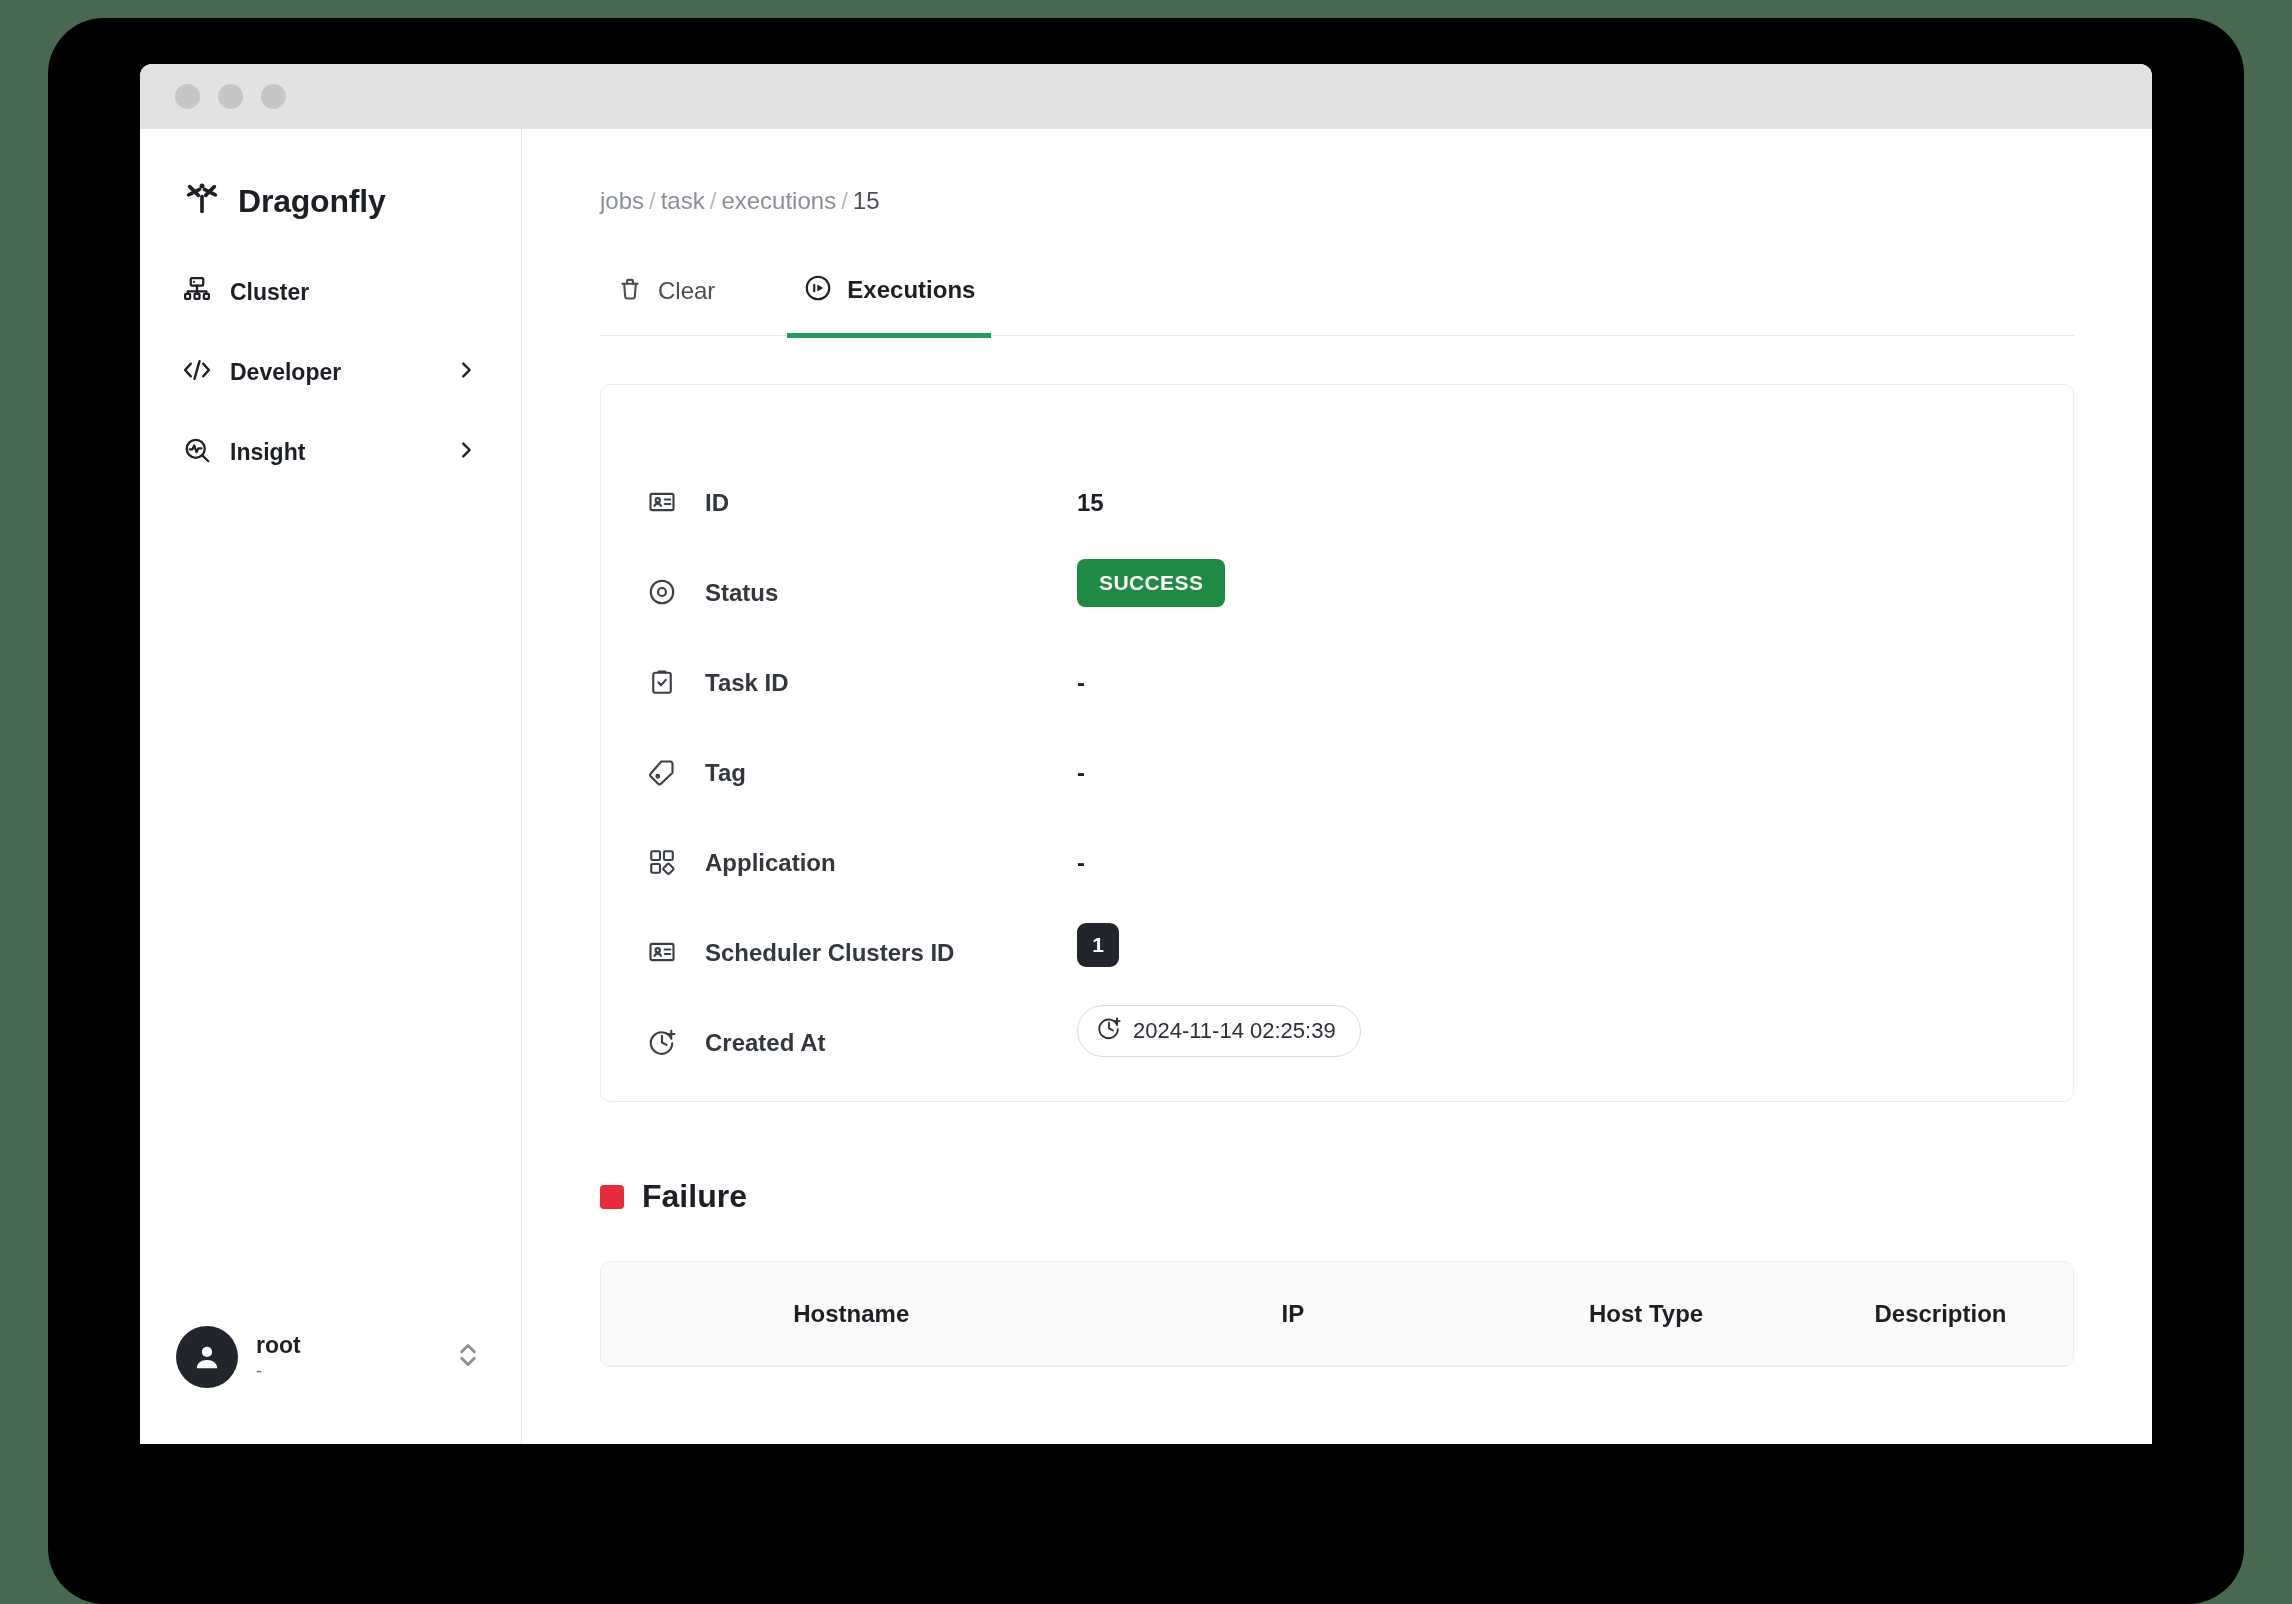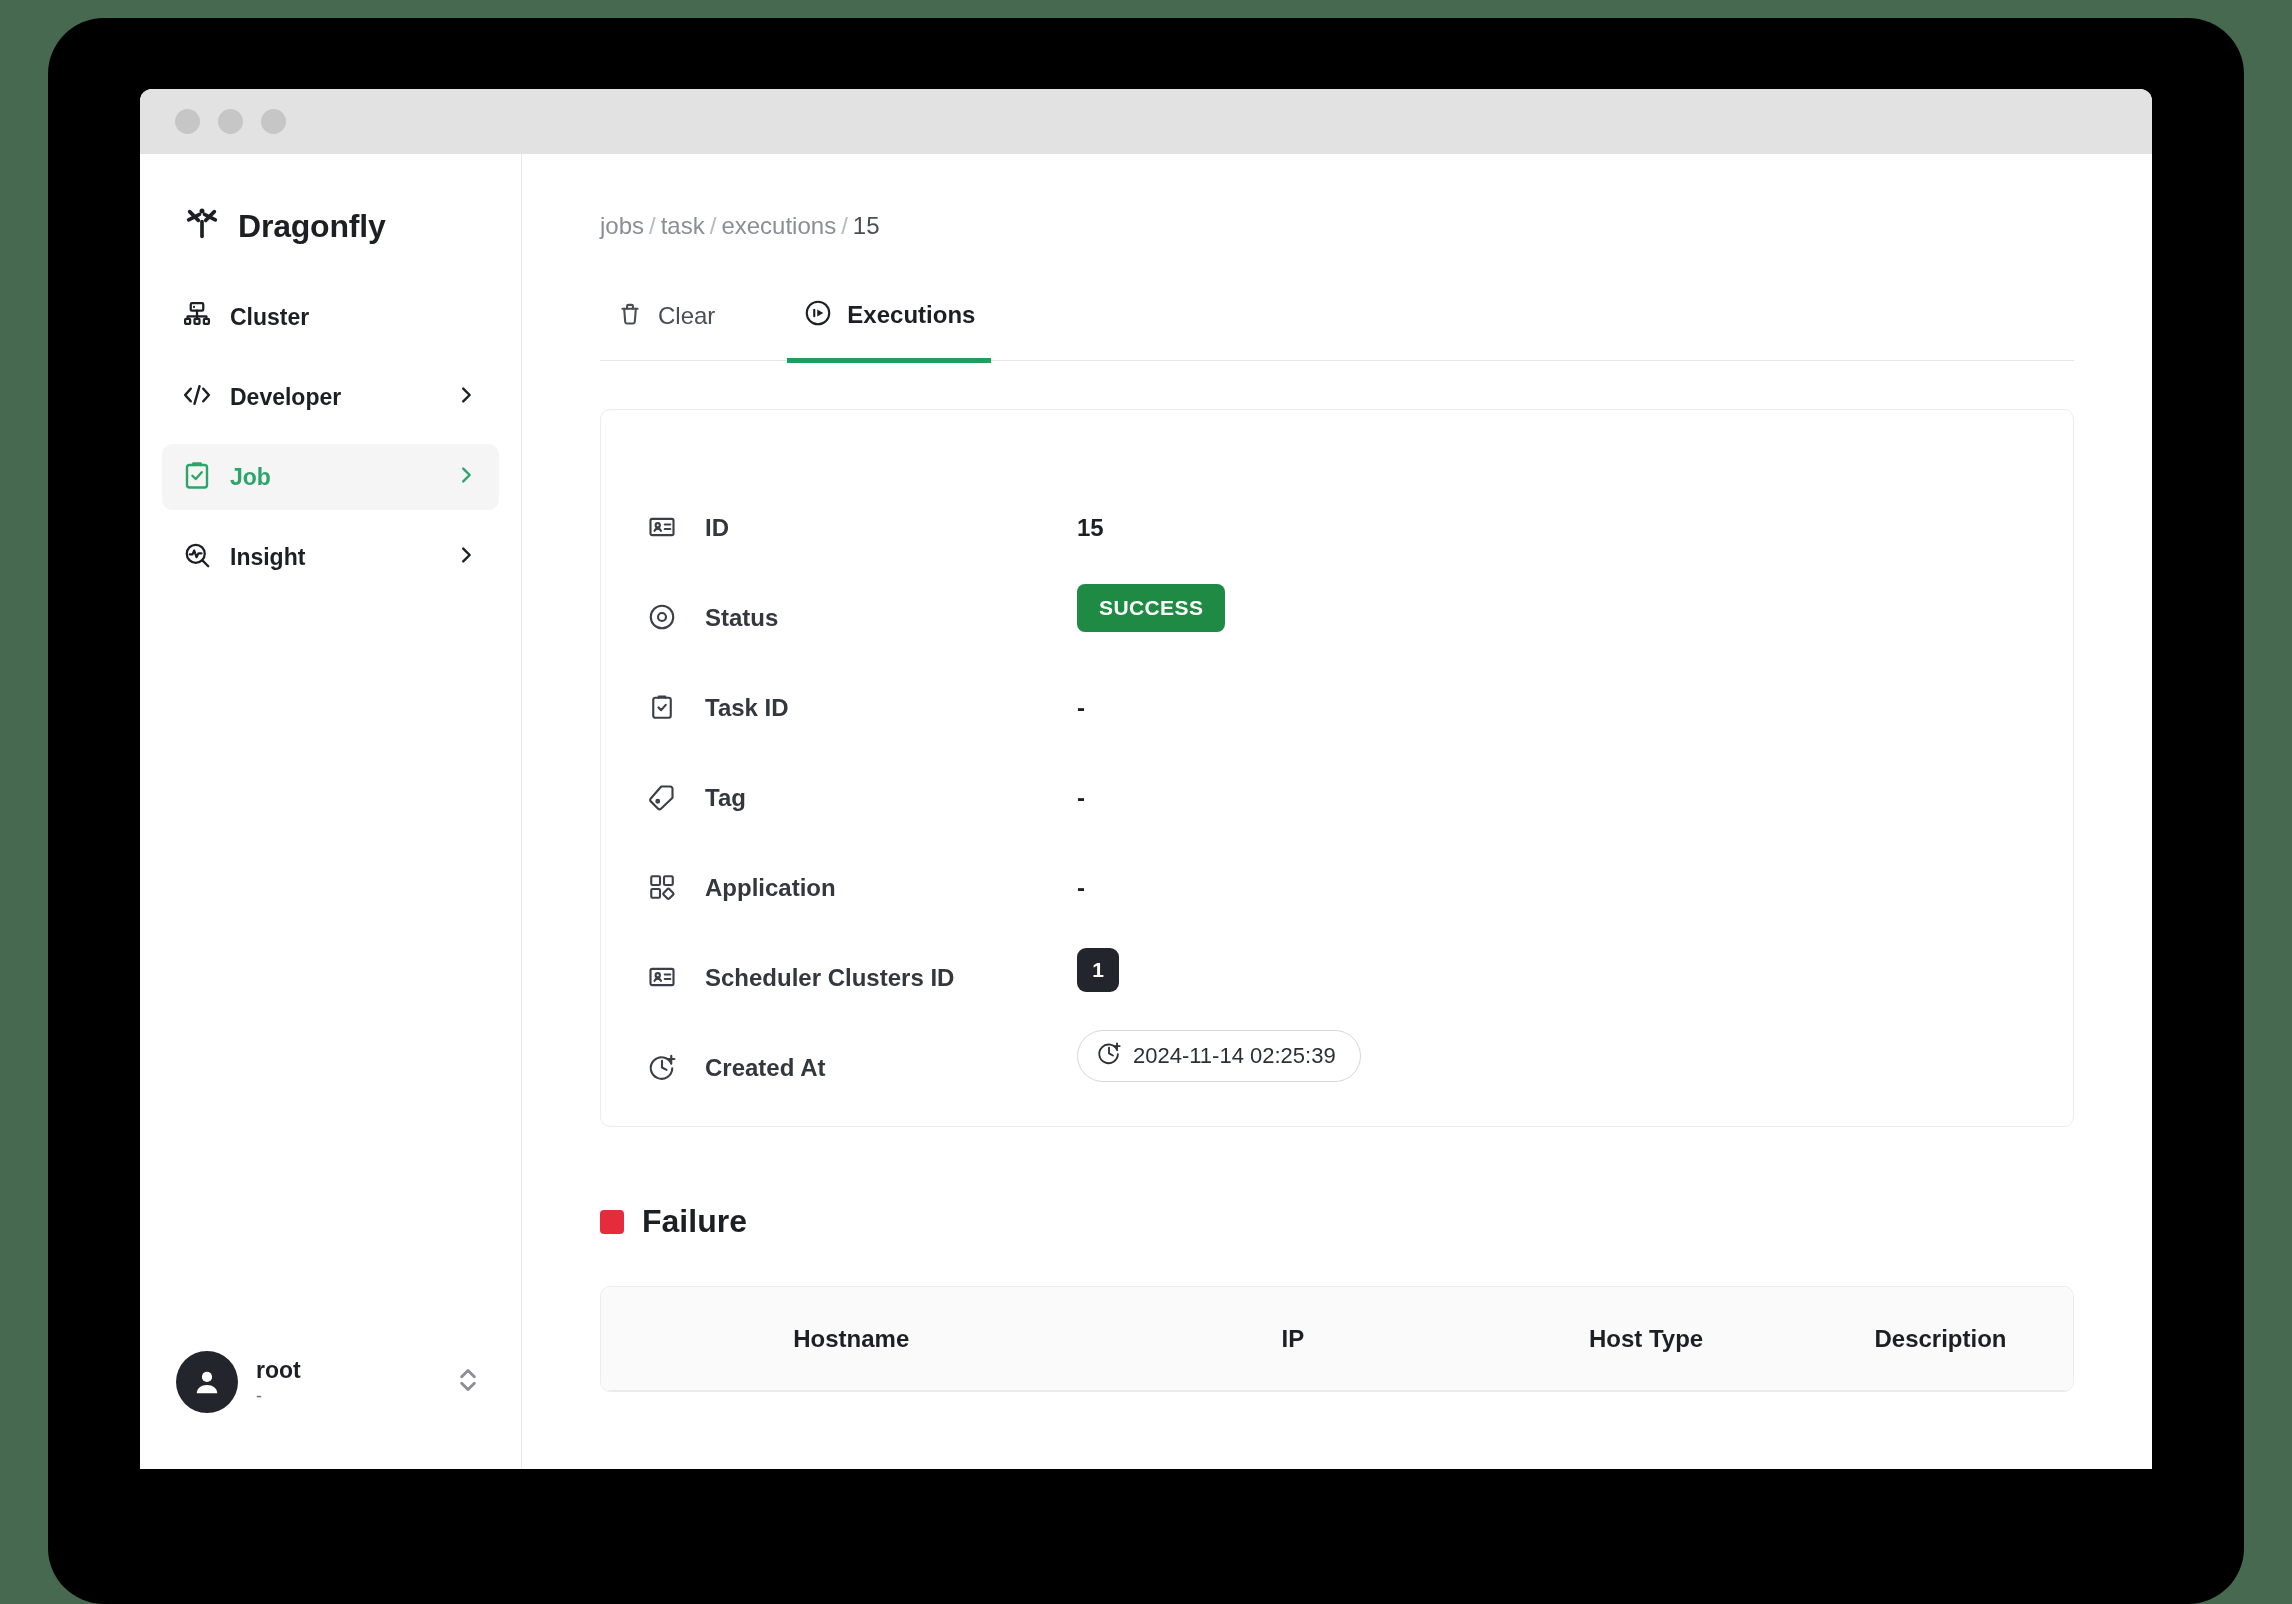--- a/index.html
+++ b/index.html
@@ -20,21 +20,21 @@
     width: 2196px;
     height: 1586px;
     background: #000000;
     border-radius: 56px;
   }
 
   
   #browser-window {
     position: absolute;
     left: 140px;
-    top: 89px;
+    top: 64px;
     width: 2012px;
     height: 1380px;
     background: #ffffff;
     border-top-left-radius: 12px;
     border-top-right-radius: 12px;
     overflow: hidden;
     display: flex;
     flex-direction: column;
   }
 
@@ -335,35 +335,20 @@
           </svg>
         </span>
         <span class="nav-label">Developer</span>
         <span class="chev">
           <svg width="22" height="22" viewBox="0 0 24 24" fill="none" stroke="#1c1f24" stroke-width="2.6" stroke-linecap="round" stroke-linejoin="round">
             <polyline points="9,5 16,12 9,19"></polyline>
           </svg>
         </span>
       </div>
 
-      <div class="nav-item active">
-        <span>
-          <svg width="30" height="30" viewBox="0 0 24 24" fill="none" stroke="#2ca56b" stroke-width="1.9" stroke-linecap="round" stroke-linejoin="round">
-            <rect x="4" y="4" width="16" height="18" rx="2"></rect>
-            <path d="M9 4V2.8h6V4"></path>
-            <polyline points="8.3,12.6 11,15.2 15.8,9.8"></polyline>
-          </svg>
-        </span>
-        <span class="nav-label">Job</span>
-        <span class="chev">
-          <svg width="22" height="22" viewBox="0 0 24 24" fill="none" stroke="#2ca56b" stroke-width="2.6" stroke-linecap="round" stroke-linejoin="round">
-            <polyline points="9,5 16,12 9,19"></polyline>
-          </svg>
-        </span>
-      </div>
 
       <div class="nav-item">
         <span>
           <svg width="30" height="30" viewBox="0 0 24 24" fill="none" stroke="#1c1f24" stroke-width="1.8" stroke-linecap="round" stroke-linejoin="round">
             <circle cx="11" cy="11" r="7.2"></circle>
             <line x1="16.3" y1="16.3" x2="21" y2="21"></line>
             <polyline points="6.2,11.4 8.4,11.4 9.8,8.4 11.6,13.8 13.2,10.6 15.6,10.6"></polyline>
           </svg>
         </span>
         <span class="nav-label">Insight</span>

